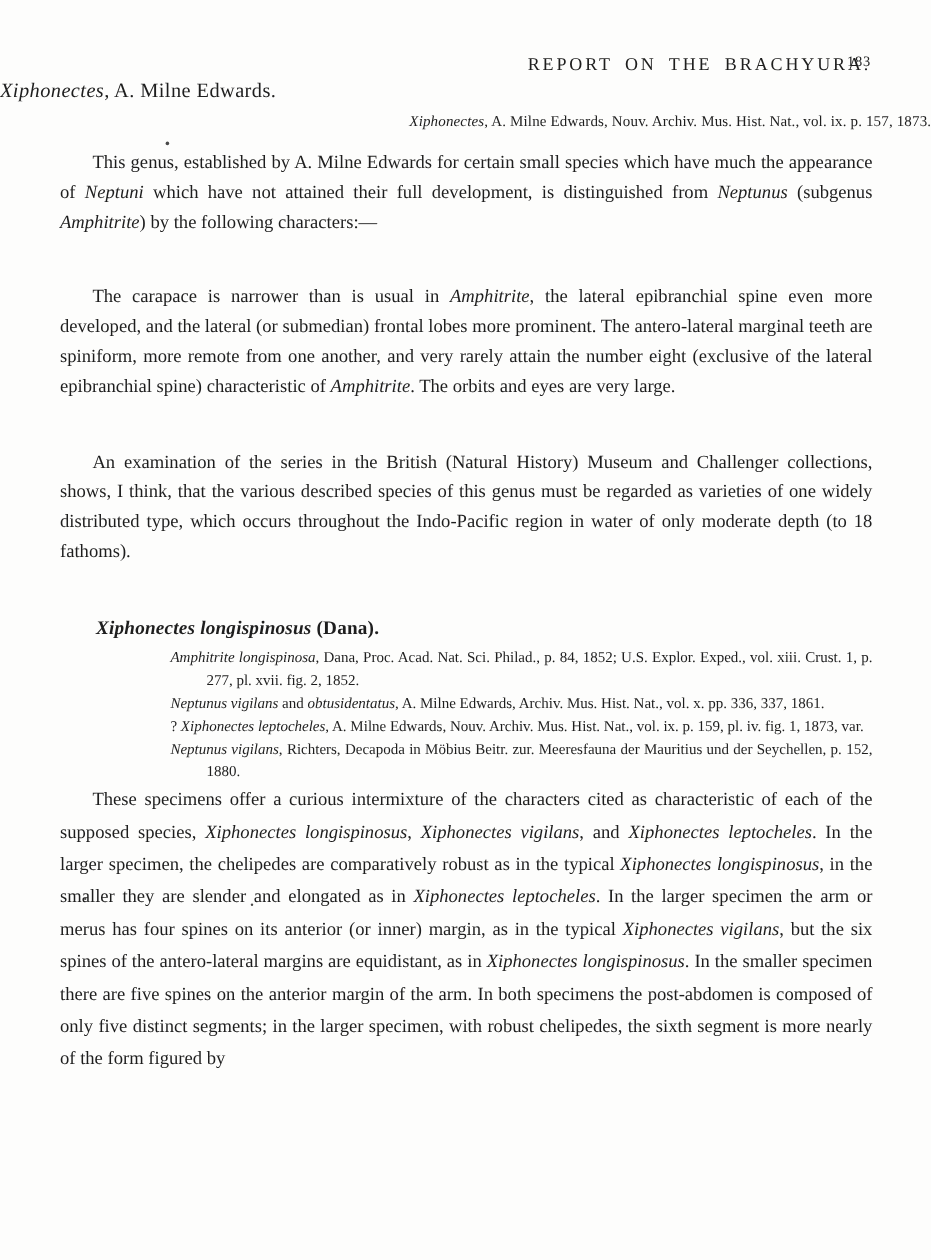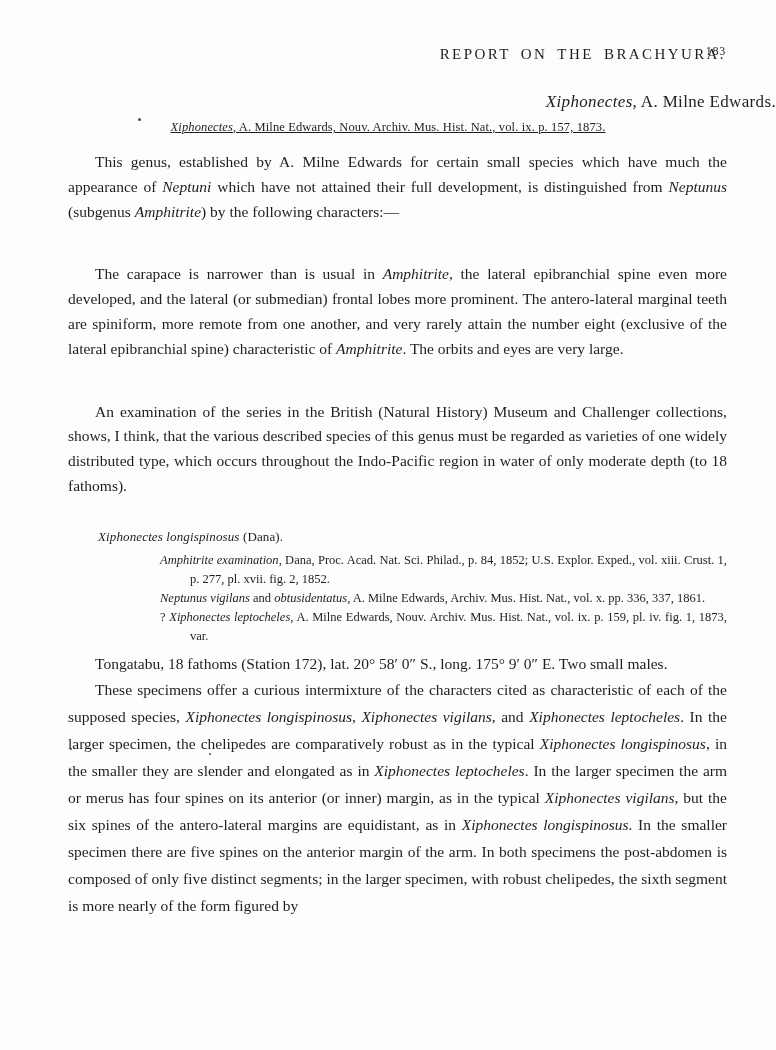--- a/index.html
+++ b/index.html
@@ -13,34 +13,34 @@
   }
   .page { position:relative; width:776px; height:1050px; }
 
   .header-row { position:relative; margin:46px 50px 0 50px; height:20px; }
   .running-title {
     text-align:right; font-size:15px; letter-spacing:0.16em; word-spacing:0.28em;
   }
   .page-number { position:absolute; right:0; top:-2px; font-size:12px; letter-spacing:0.06em; }
 
   .genus-heading {
-    margin-top:26px; text-align:right; font-size:17px; font-weight:normal; letter-spacing:0.02em;
+    text-align:left; font-size:17px; font-weight:normal; letter-spacing:0.02em;
   }
-  .genus-citation { margin-top:8px; text-align:center; font-size:12.5px; letter-spacing:0.01em;text-decoration:underline; }
+  .genus-citation { margin-top:8px; text-align:right; font-size:12.5px; letter-spacing:0.01em; }
 
-  .content { padding:0 49px 0 68px; }
+  .content { padding:0 49px 0 50px; }
 
   .body-para {
     font-size:15.5px; line-height:24.8px; text-align:justify; text-indent:27px;
     hyphens:auto;margin-top:38px; -webkit-hyphens:auto;
   }
   .first-body { margin-top:15px; }
 
   .species-heading {
-    margin-top:30px; font-size:13px; font-weight:normal; text-indent:30px; letter-spacing:0.01em;
+    margin-top:42px; font-size:16px; font-weight:bold; text-indent:30px; letter-spacing:0.01em;
   }
 
   .synonymy { margin-top:6px; margin-left:92px; }
   .syn-entry {
     font-size:12.5px; line-height:19px; text-align:justify;
     padding-left:30px; text-indent:-30px;
   }
 
   .station-para {
     margin-top:5px; font-size:15.5px; line-height:25.5px; text-align:justify; text-indent:27px;
@@ -71,26 +71,26 @@
   <div class="genus-citation"><i>Xiphonectes</i>, A. Milne Edwards, Nouv. Archiv. Mus. Hist. Nat., vol. ix. p. 157, 1873.</div>
 
   <div class="content">
     <p class="body-para first-body">This genus, established by A. Milne Edwards for certain small species which have much the appearance of <i>Neptuni</i> which have not attained their full development, is distinguished from <i>Neptunus</i> (subgenus <i>Amphitrite</i>) by the following characters:—</p>
     <p class="body-para">The carapace is narrower than is usual in <i>Amphitrite</i>, the lateral epibranchial spine even more developed, and the lateral (or submedian) frontal lobes more prominent. The antero-lateral marginal teeth are spiniform, more remote from one another, and very rarely attain the number eight (exclusive of the lateral epibranchial spine) characteristic of <i>Amphitrite</i>. The orbits and eyes are very large.</p>
     <p class="body-para">An examination of the series in the British (Natural History) Museum and Challenger collections, shows, I think, that the various described species of this genus must be regarded as varieties of one widely distributed type, which occurs throughout the Indo-Pacific region in water of only moderate depth (to 18 fathoms).</p>
 
     <h2 class="species-heading"><i>Xiphonectes longispinosus</i> (Dana).</h2>
 
     <div class="synonymy">
-      <p class="syn-entry"><i>Amphitrite examination</i>, Dana, Proc. Acad. Nat. Sci. Philad., p. 84, 1852; U.S. Explor. Exped., vol. xiii. Crust. 1, p. 277, pl. xvii. fig. 2, 1852.</p>
+      <p class="syn-entry"><i>Amphitrite longispinosa</i>, Dana, Proc. Acad. Nat. Sci. Philad., p. 84, 1852; U.S. Explor. Exped., vol. xiii. Crust. 1, p. 277, pl. xvii. fig. 2, 1852.</p>
       <p class="syn-entry"><i>Neptunus vigilans</i> and <i>obtusidentatus</i>, A. Milne Edwards, Archiv. Mus. Hist. Nat., vol. x. pp. 336, 337, 1861.</p>
       <p class="syn-entry">? <i>Xiphonectes leptocheles</i>, A. Milne Edwards, Nouv. Archiv. Mus. Hist. Nat., vol. ix. p. 159, pl. iv. fig. 1, 1873, var.</p>
+      <p class="syn-entry"><i>Neptunus vigilans</i>, Richters, Decapoda in Möbius Beitr. zur. Meeresfauna der Mauritius und der Seychellen, p. 152, 1880.</p>
     </div>
 
-    <p class="station-para">Tongatabu, 18 fathoms (Station 172), lat. 20° 58′ 0″ S., long. 175° 9′ 0″ E. Two small males.</p>
     <p class="discussion-para">These specimens offer a curious intermixture of the characters cited as characteristic of each of the supposed species, <i>Xiphonectes longispinosus</i>, <i>Xiphonectes vigilans</i>, and <i>Xiphonectes leptocheles</i>. In the larger specimen, the chelipedes are comparatively robust as in the typical <i>Xiphonectes longispinosus</i>, in the smaller they are slender and elongated as in <i>Xiphonectes leptocheles</i>. In the larger specimen the arm or merus has four spines on its anterior (or inner) margin, as in the typical <i>Xiphonectes vigilans</i>, but the six spines of the antero-lateral margins are equidistant, as in <i>Xiphonectes longispinosus</i>. In the smaller specimen there are five spines on the anterior margin of the arm. In both specimens the post-abdomen is composed of only five distinct segments; in the larger specimen, with robust chelipedes, the sixth segment is more nearly of the form figured by</p>
   </div>
 
   <span class="speck speck-1"></span>
   <span class="speck speck-2"></span>
   <span class="speck speck-3"></span>
 
 </div>
 
 </body></html>

